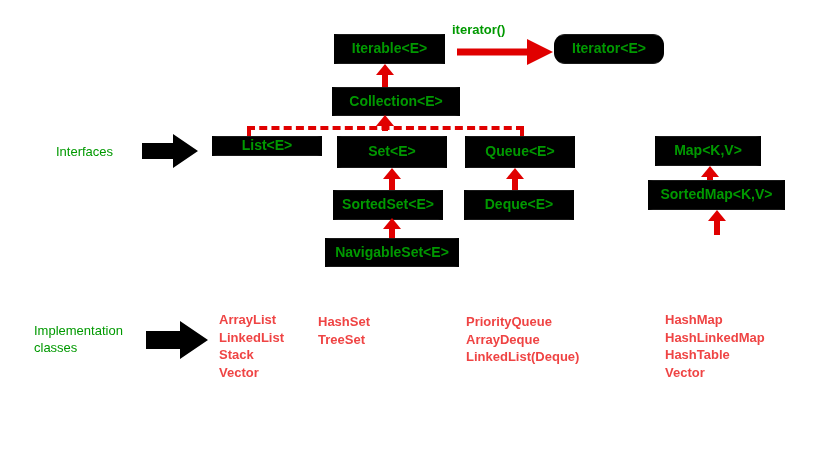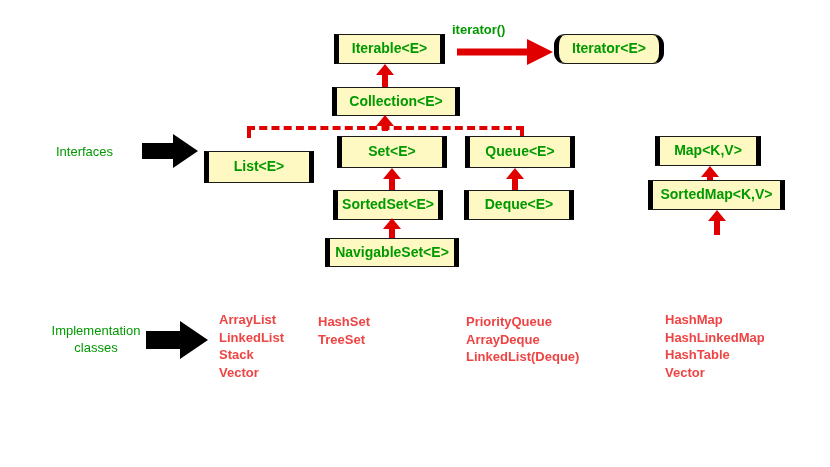--- a/index.html
+++ b/index.html
@@ -14,21 +14,21 @@
     position: relative;
     width: 830px;
     height: 467px;
     background: #ffffff;
     overflow: hidden;
   }
   
   .ifbox {
     position: absolute;
     box-sizing: border-box;
-    background: #fef9c3;
+    background: #000000;
     border: 1px solid #1a1a1a;
     border-left: 5px solid #000000;
     border-right: 5px solid #000000;
     display: flex;
     align-items: center;
     justify-content: center;
     color: #009900;
     font-size: 14px;
     font-weight: bold;
     white-space: nowrap;
@@ -101,21 +101,21 @@
 
   
   .glabel {
     position: absolute;
     color: #009900;
     font-size: 13px;
     font-weight: normal;
     white-space: nowrap;
     line-height: 1.32;
   }
-  .glabel.center { text-align: center; }
+  .glabel.center { }
   .impl-col {
     position: absolute;
     color: #ef4444;
     font-size: 13px;
     font-weight: bold;
     line-height: 1.35;
     white-space: nowrap;
   }
   .impl-col div { white-space: nowrap; }
   .edge-label {
@@ -163,21 +163,21 @@
   <div class="dash-v" style="left:520px; top:126px; height:12px;"></div>
 
   <div class="glabel" style="left:56px; top:143px;">Interfaces</div>
 
   <div class="blockarrow" style="left:142px; top:134px; width:56px; height:34px;">
     <svg width="56" height="34" viewBox="0 0 56 34">
       <polygon points="0,9 31,9 31,0 56,17 31,34 31,25 0,25" fill="#000000"></polygon>
     </svg>
   </div>
 
-  <div class="ifbox" style="left:204px; top:136px; width:110px; height:32px;margin-top:15px;">
+  <div class="ifbox" style="left:212px; top:136px; width:110px; height:20px;">
     <span class="lbl">List&lt;E&gt;</span>
   </div>
 
   <div class="ifbox" style="left:337px; top:136px; width:110px; height:32px;">
     <span class="lbl">Set&lt;E&gt;</span>
   </div>
 
   <div class="ifbox" style="left:465px; top:136px; width:110px; height:32px;">
     <span class="lbl">Queue&lt;E&gt;</span>
   </div>

